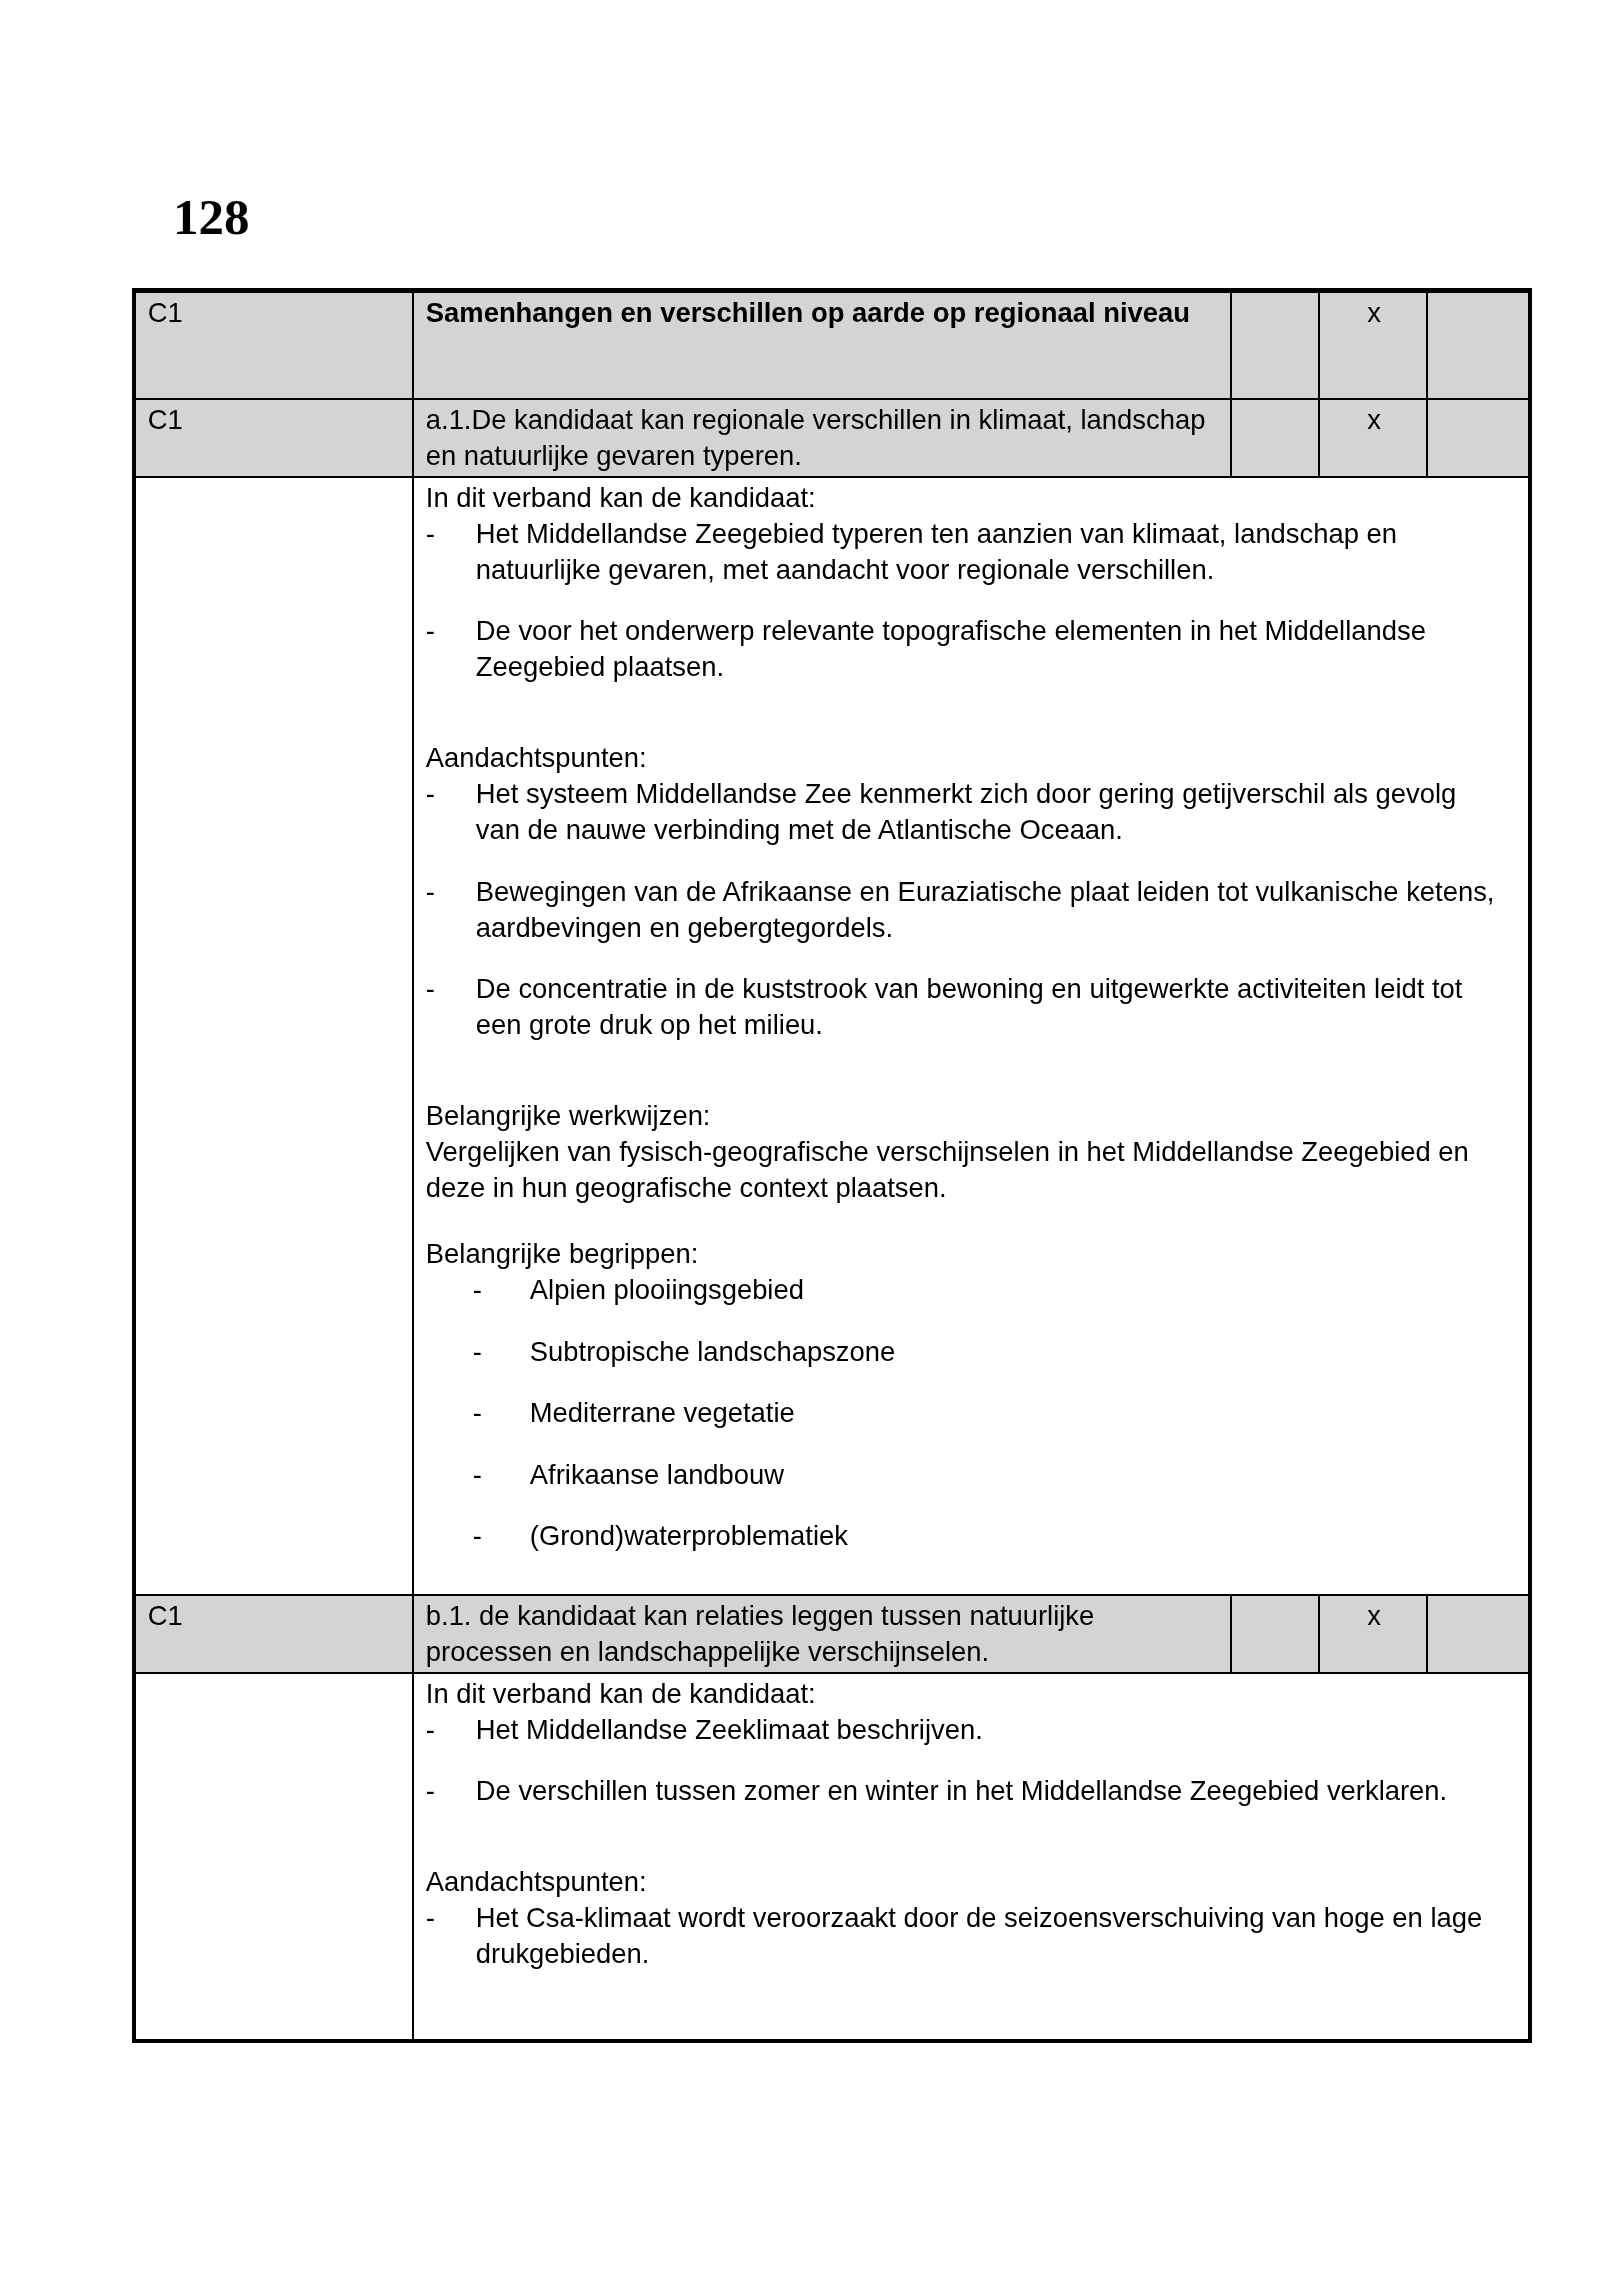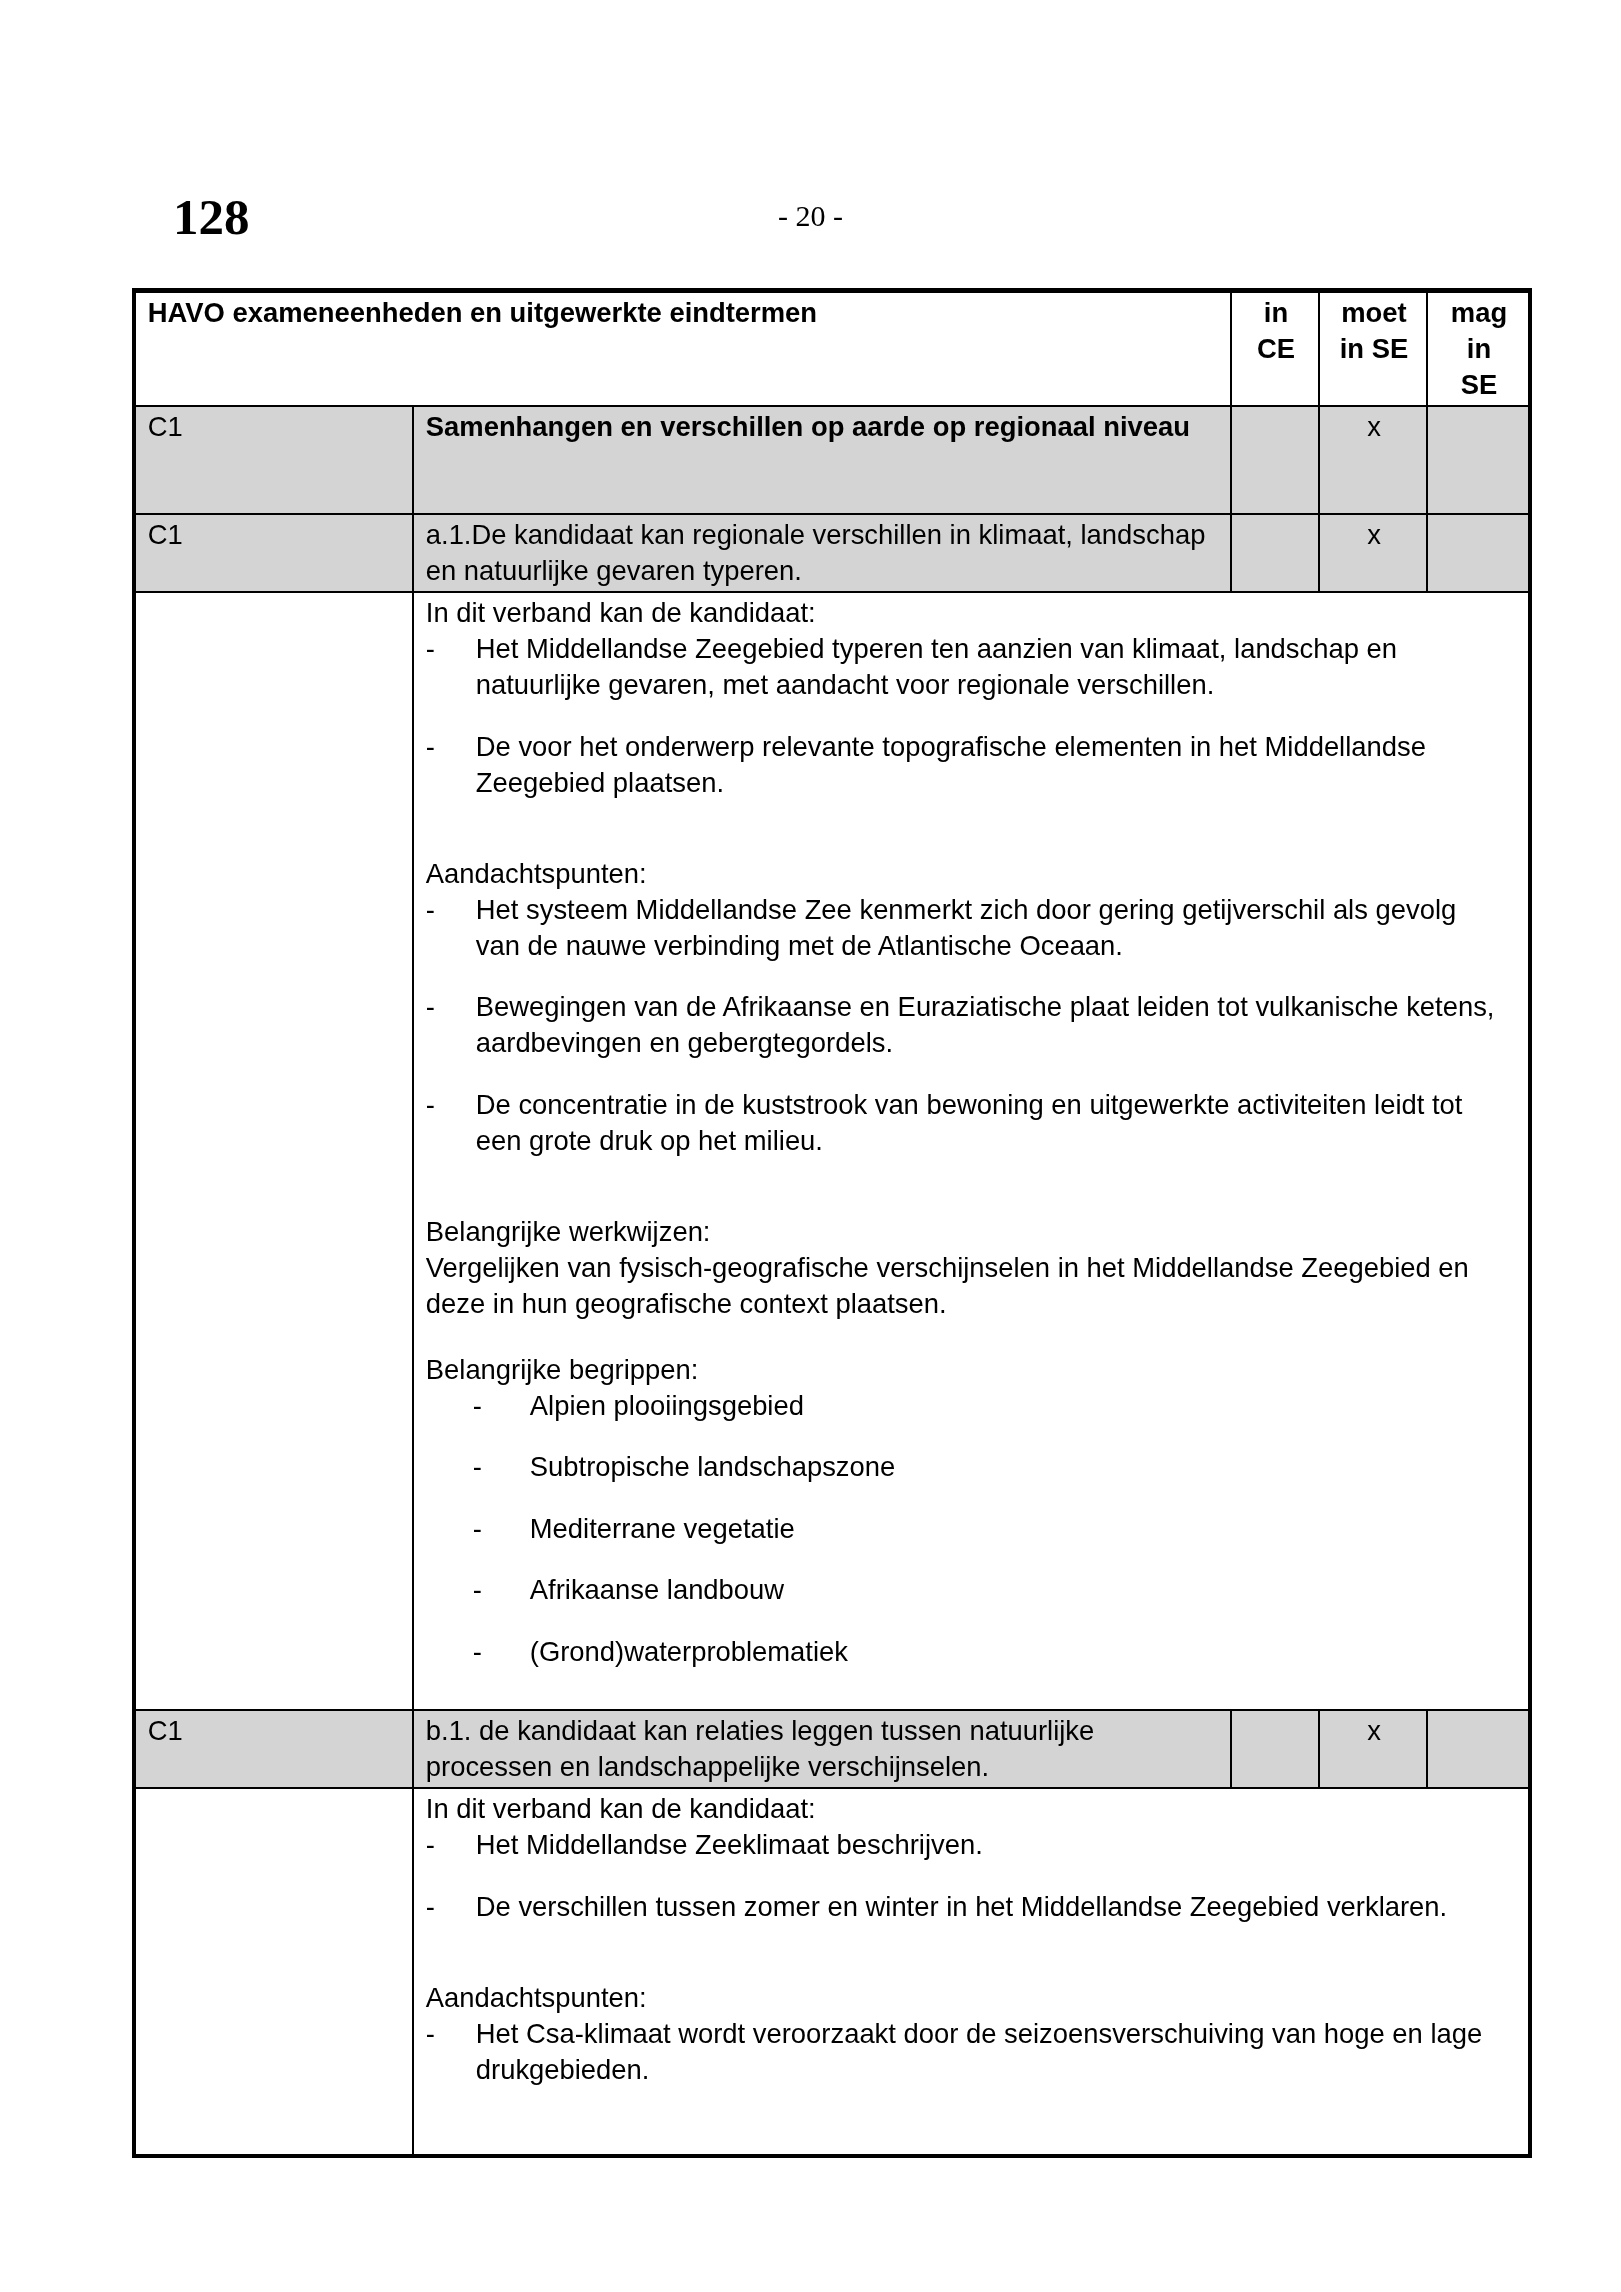--- a/index.html
+++ b/index.html
@@ -61,44 +61,31 @@
   .mt2{margin-top:55px;}   
   .mt3{margin-top:30px;}   
   .wtxt{max-width:1098px;}
 </style>
 </head>
 <body>
 
 <div id="page">
 
   <div class="pageno">128</div>
-  <div class="pagelabel">- 20 -</div>
 
   <table class="exam">
     <colgroup>
       <col style="width:279px">
         <col style="width:818px">
         <col style="width:88px">
         <col style="width:108px">
         <col style="width:103px">
     </colgroup>
 
     <tbody>
-        <tr style="height:110px">
-      <td colspan="2" class="htitle">HAVO exameneenheden en uitgewerkte eindtermen</td>
-      <td class="hcol">
-            <div class="hwrap w-ce">in CE</div>
-          </td>
-      <td class="hcol">
-            <div class="hwrap w-moet">moet in SE</div>
-          </td>
-      <td class="hcol">
-            <div class="hwrap w-mag">mag in SE</div>
-          </td>
-    </tr>
 
     <tr class="shaded" style="height:108px">
       <td class="codecell">C1</td>
       <td class="titlecell">Samenhangen en verschillen op aarde op regionaal niveau</td>
       <td class="markcell"></td>
       <td class="markcell">x</td>
       <td class="markcell"></td>
     </tr>
 
     <tr class="shaded" style="height:74px">

